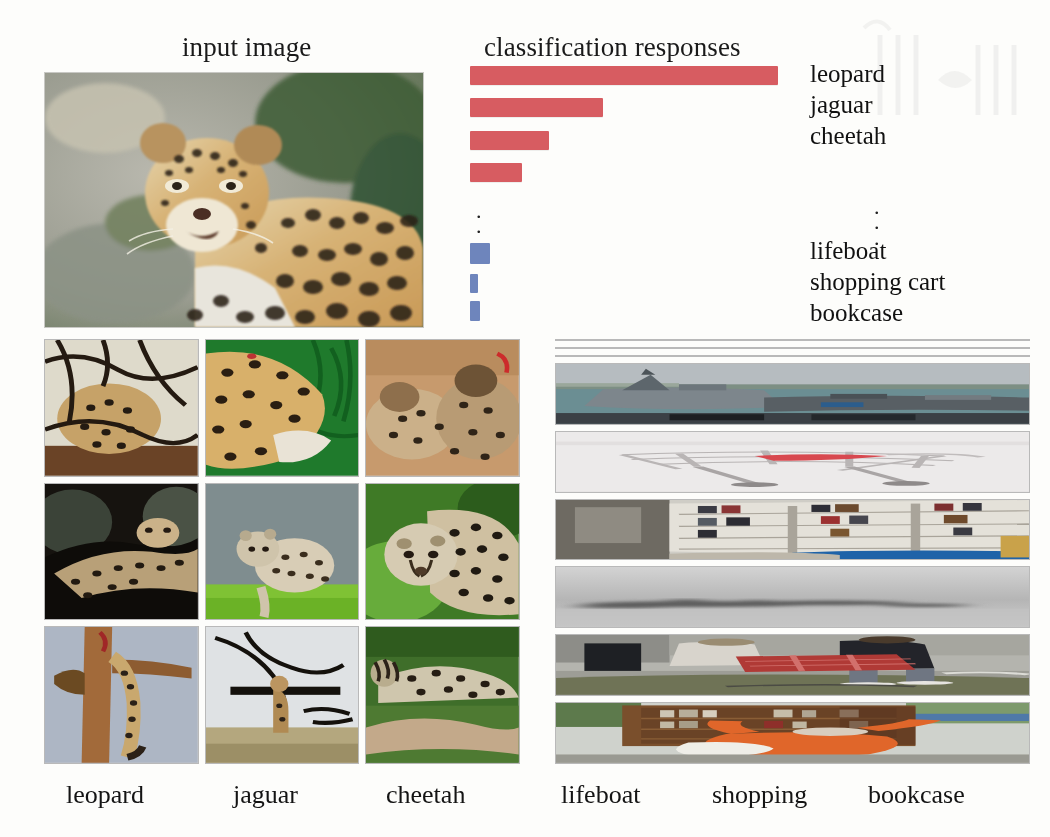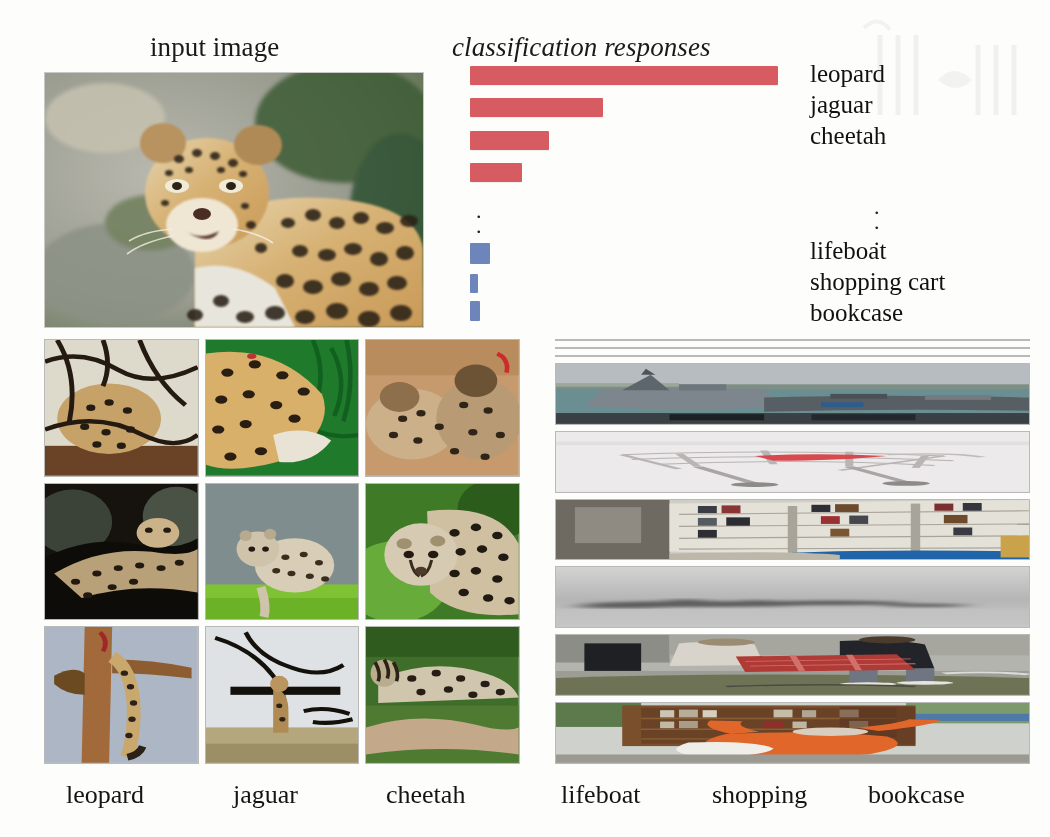--- a/index.html
+++ b/index.html
@@ -19,23 +19,24 @@
     opacity:.10; pointer-events:none;
   }
 
   
   .title{
     position:absolute;
     font-size:27px;
     letter-spacing:.1px;
     white-space:nowrap;
     color:#1a1a1a;
+    margin-left:32px;
   }
   #title-input{left:150px;top:32px;}
-  #title-resp{left:452px;top:32px;font-style:italic;}
+  #title-resp{left:452px;top:32px;}
 
   
   .inputimg{
     position:absolute;left:44px;top:72px;width:378px;height:254px;
     border:1px solid #c8c8c4;
     overflow:hidden;
     background:#8d9a8c;
   }
   .inputimg svg{display:block;width:100%;height:100%;}
 

